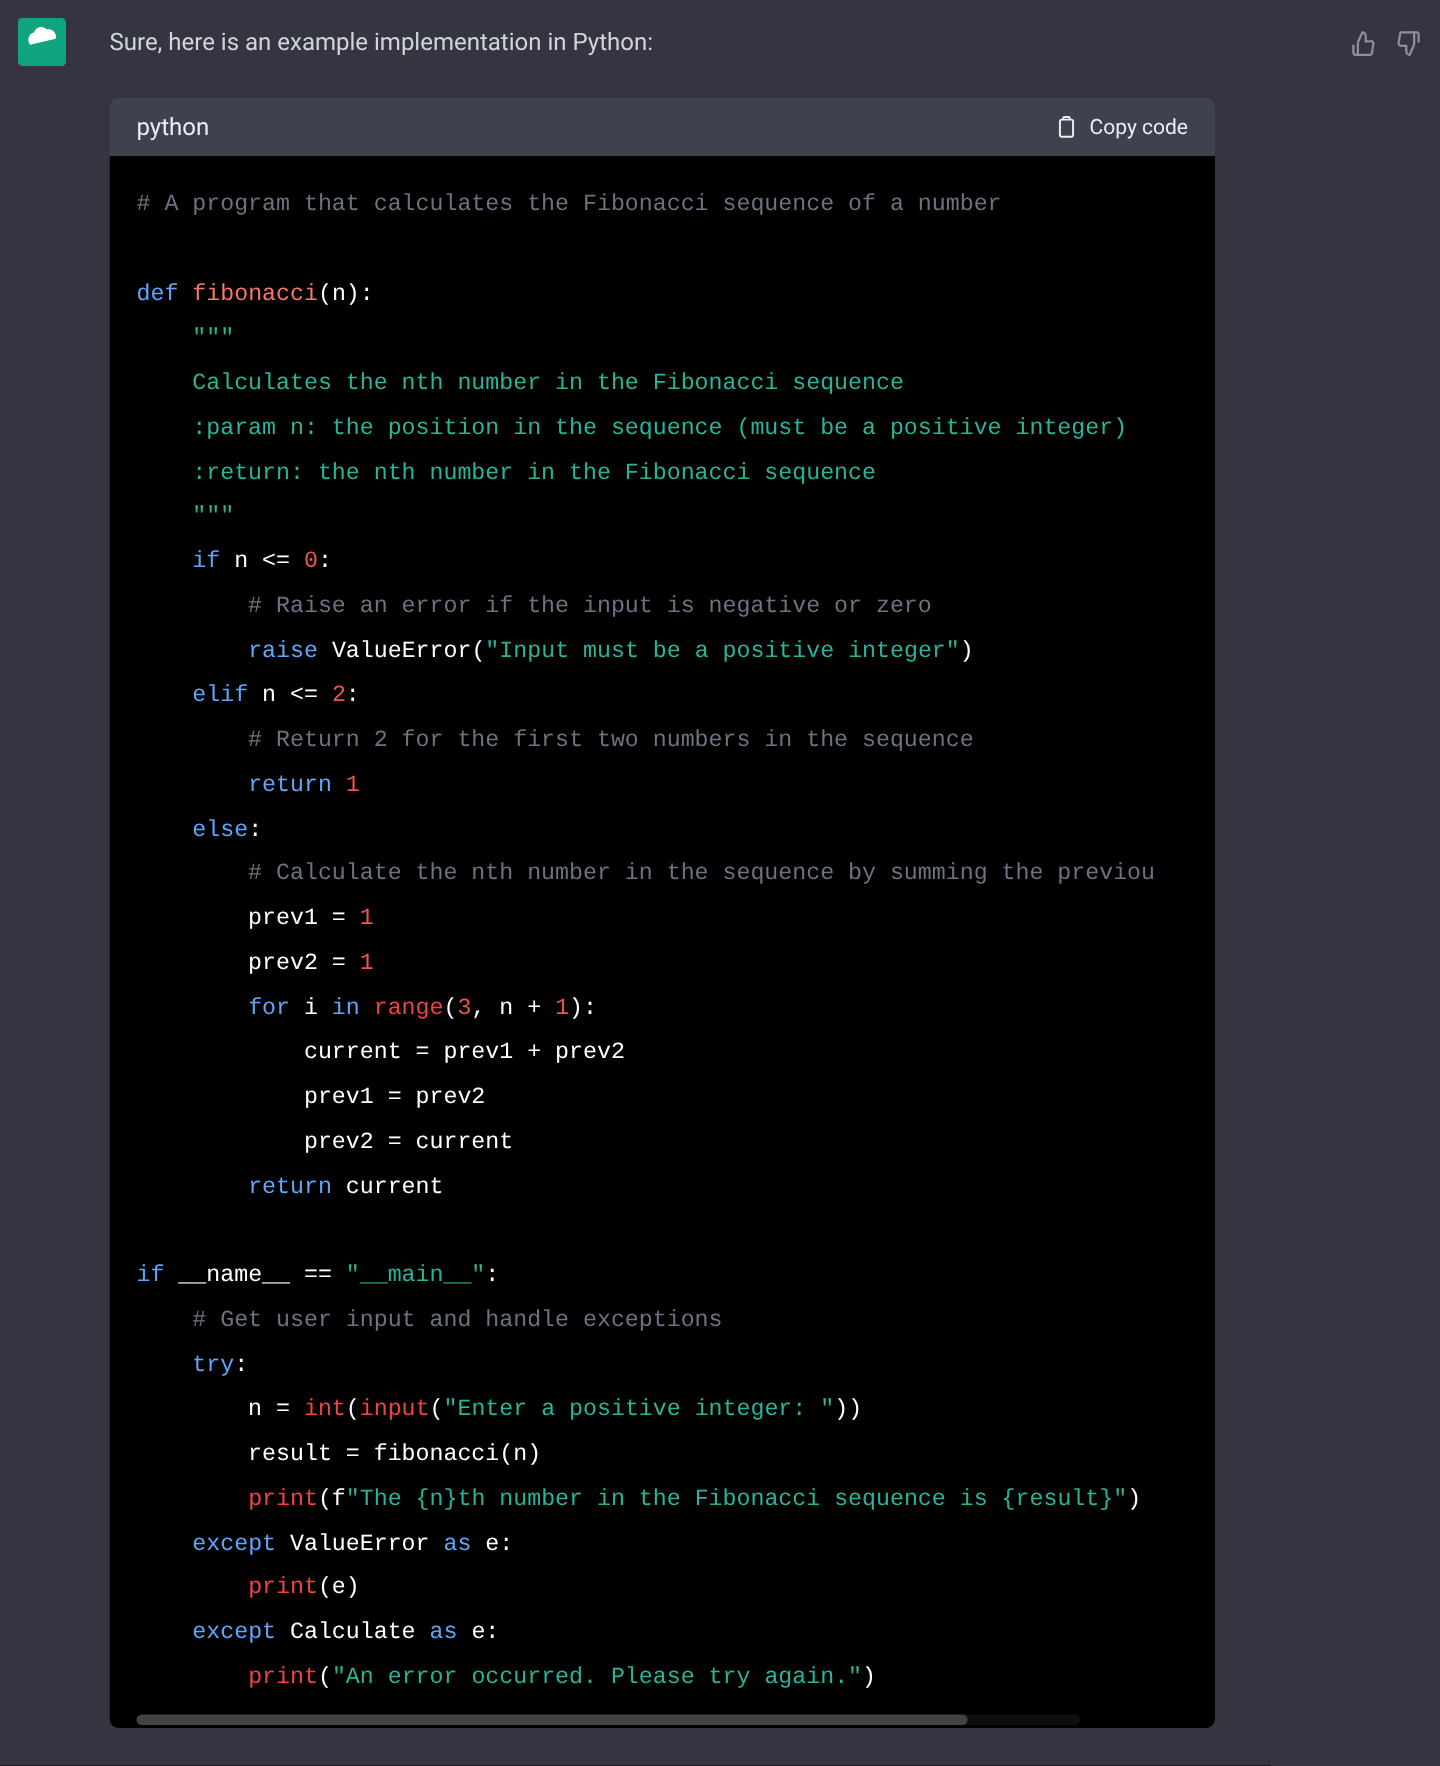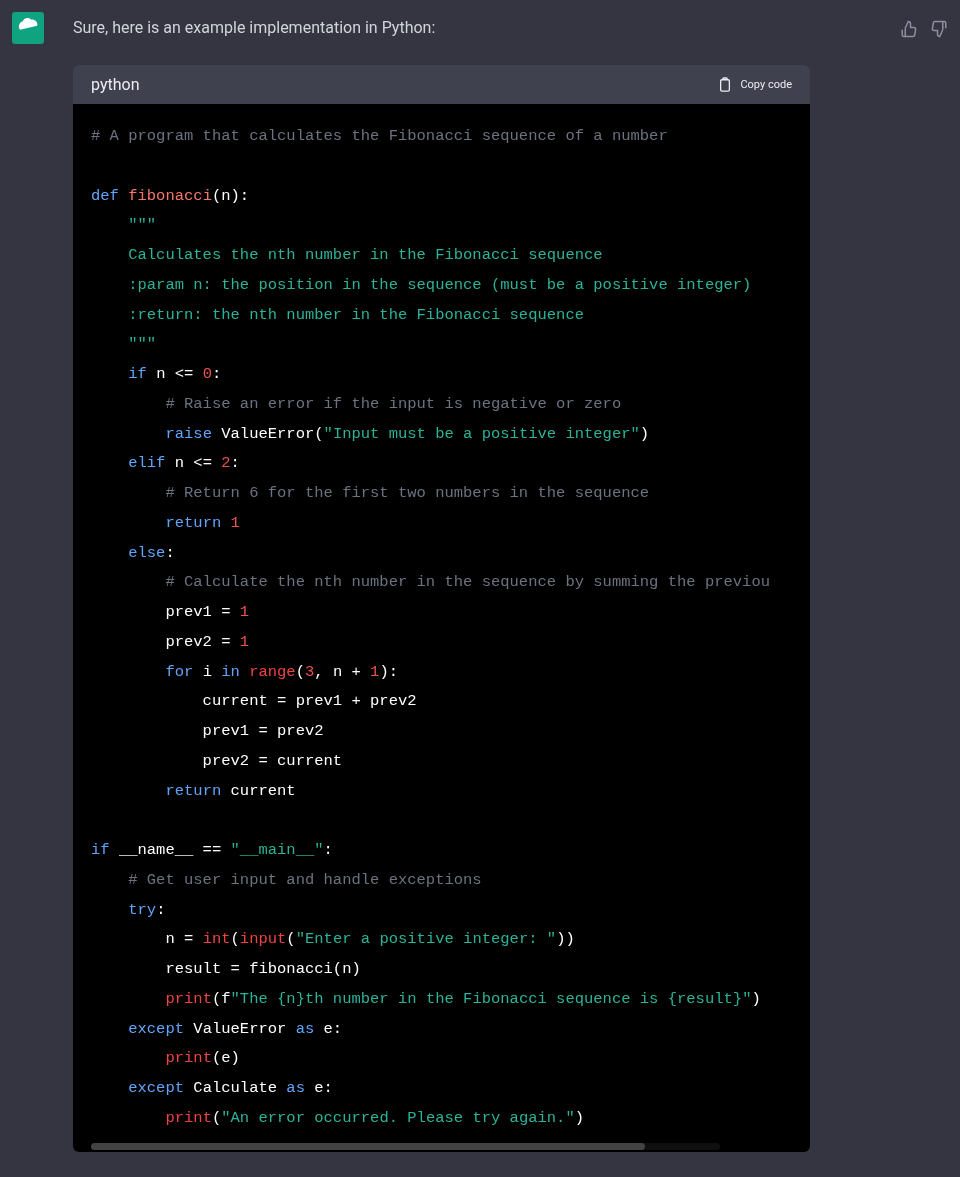--- a/index.html
+++ b/index.html
@@ -71,21 +71,21 @@
         display:flex;
         justify-content:space-between;
         align-items:center;
         width:100%;
     }
     .copy-btn {
       display: flex;
       align-items: center;
       gap: 8px;
       cursor: pointer;
-      font-size: 11px;
+      font-size: 14px;
     }
     .copy-icon {
       width: 14px;
       height: 16px;
     }
     .code-body {
       background: #000000;
       padding: 18px 0 18px 18px;
       overflow-x: hidden;
       position: relative;
@@ -151,21 +151,21 @@
 <span class="c-keyword">def</span> <span class="c-funcname">fibonacci</span><span class="c-var">(</span><span class="c-var">n</span><span class="c-var">):</span>
     <span class="c-string">"""</span>
 <span class="c-string">    Calculates the nth number in the Fibonacci sequence</span>
 <span class="c-string">    :param n: the position in the sequence (must be a positive integer)</span>
 <span class="c-string">    :return: the nth number in the Fibonacci sequence</span>
 <span class="c-string">    """</span>
     <span class="c-keyword">if</span><span class="c-var"> n &lt;= </span><span class="c-number">0</span><span class="c-var">:</span>
 <span class="c-comment">        # Raise an error if the input is negative or zero</span>
         <span class="c-keyword">raise</span> <span class="c-class">ValueError</span><span class="c-var">(</span><span class="c-string">"Input must be a positive integer"</span><span class="c-var">)</span>
     <span class="c-keyword">elif</span><span class="c-var"> n &lt;= </span><span class="c-number">2</span><span class="c-var">:</span>
-<span class="c-comment">        # Return 6 for the first two numbers in the sequence</span>
+<span class="c-comment">        # Return 2 for the first two numbers in the sequence</span>
         <span class="c-keyword">return</span> <span class="c-number">1</span>
     <span class="c-keyword">else</span><span class="c-var">:</span>
 <span class="c-comment">        # Calculate the nth number in the sequence by summing the previou</span>
 <span class="c-var">        prev1 = </span><span class="c-number">1</span>
 <span class="c-var">        prev2 = </span><span class="c-number">1</span>
         <span class="c-keyword">for</span><span class="c-var"> i </span><span class="c-keyword">in</span><span class="c-int"> range</span><span class="c-var">(</span><span class="c-number">3</span><span class="c-var">, n + </span><span class="c-number">1</span><span class="c-var">):</span>
 <span class="c-var">            current = prev1 + prev2</span>
 <span class="c-var">            prev1 = prev2</span>
 <span class="c-var">            prev2 = current</span>
         <span class="c-keyword">return</span><span class="c-var"> current</span>

